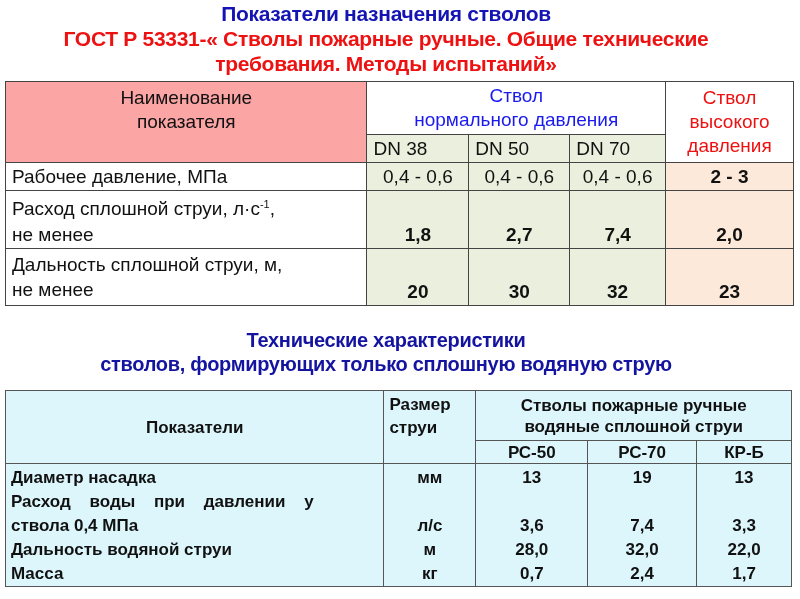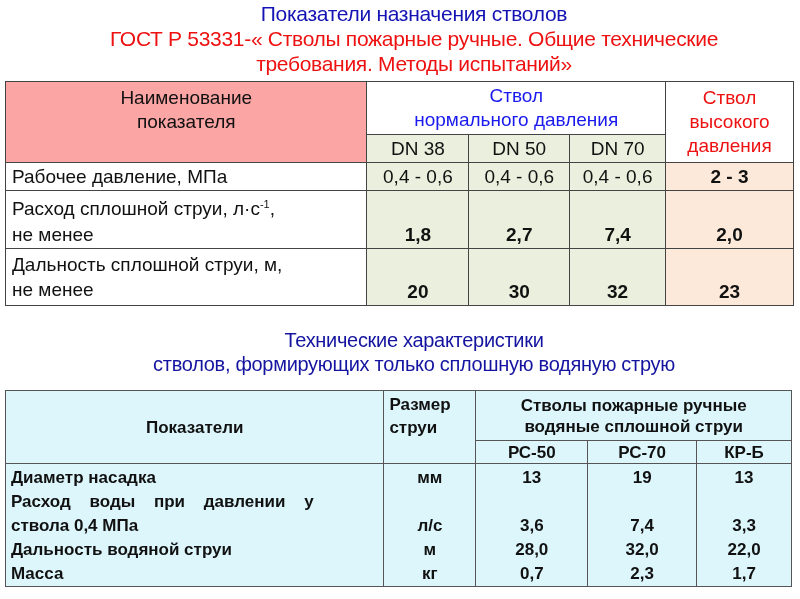--- a/index.html
+++ b/index.html
@@ -1,29 +1,29 @@
 <!DOCTYPE html>
 <html><head>
 <meta charset="utf-8">
 <style>
   html, body { margin:0; padding:0; }
   body { width:800px; height:599px; background:#ffffff; position:relative; overflow:hidden;
          font-family:"Liberation Sans", sans-serif; }
-  .title-block { position:absolute; left:0; width:772px; text-align:center; font-weight:normal;padding-left:28px; }
+  .title-block { position:absolute; left:0; width:772px; text-align:center; font-weight:bold; }
   .t1 { top:2px; font-size:21px; color:#1414b4; letter-spacing:-0.3px; }
   .t2 { top:26px; font-size:21px; color:#ee1111; line-height:25px; letter-spacing:-0.3px; }
   .t3 { top:328px; font-size:20px; color:#1414a0; line-height:24px; letter-spacing:-0.3px; }
 
   table { border-collapse:collapse; position:absolute; }
   #tbl1 { left:5px; top:81px; width:789px; }
   #tbl1 td { border:1px solid #444; padding:0 6px; font-size:19px; color:#111; }
   #tbl1 .hdr-name { background:#fca5a5; text-align:center; vertical-align:top; padding-top:4px; line-height:24px; font-size:19px; }
   #tbl1 .hdr-norm { background:#fff; color:#1a1aee; text-align:center; line-height:24px; height:52px; font-size:19px; }
   #tbl1 .hdr-high { background:#fff; color:#ee1111; text-align:center; line-height:24px; font-size:19px; }
-  #tbl1 .dn { background:#eaf0dd; text-align:center; height:27px; }
+  #tbl1 .dn { background:#eaf0dd; height:27px; }
   #tbl1 .g { background:#eaf0dd; text-align:center; font-weight:bold; }
   #tbl1 .p { background:#fde9d9; text-align:center; font-weight:bold; }
   #tbl1 .lab { background:#fff; line-height:25px; }
   #tbl1 .r1 td { height:27px; }
   #tbl1 .g.plain { font-weight:normal; }
   #tbl1 .bot { vertical-align:bottom; padding-bottom:2px; }
 
   #tbl2 { left:5px; top:390px; width:787px; background:#dcf6fb; }
   #tbl2 td { border:1px solid #555; font-size:17px; font-weight:bold; color:#111; padding:0 5px; }
   #tbl2 .h { text-align:center; line-height:21px; }
@@ -150,21 +150,21 @@
       <span class="ln">&nbsp;</span>
       <span class="ln">3,6</span>
       <span class="ln">28,0</span>
       <span class="ln">0,7</span>
     </td>
     <td style="text-align:center">
       <span class="ln">19</span>
       <span class="ln">&nbsp;</span>
       <span class="ln">7,4</span>
       <span class="ln">32,0</span>
-      <span class="ln">2,3</span>
+      <span class="ln">2,4</span>
     </td>
     <td style="text-align:center">
       <span class="ln">13</span>
       <span class="ln">&nbsp;</span>
       <span class="ln">3,3</span>
       <span class="ln">22,0</span>
       <span class="ln">1,7</span>
     </td>
   </tr>
 </tbody>

